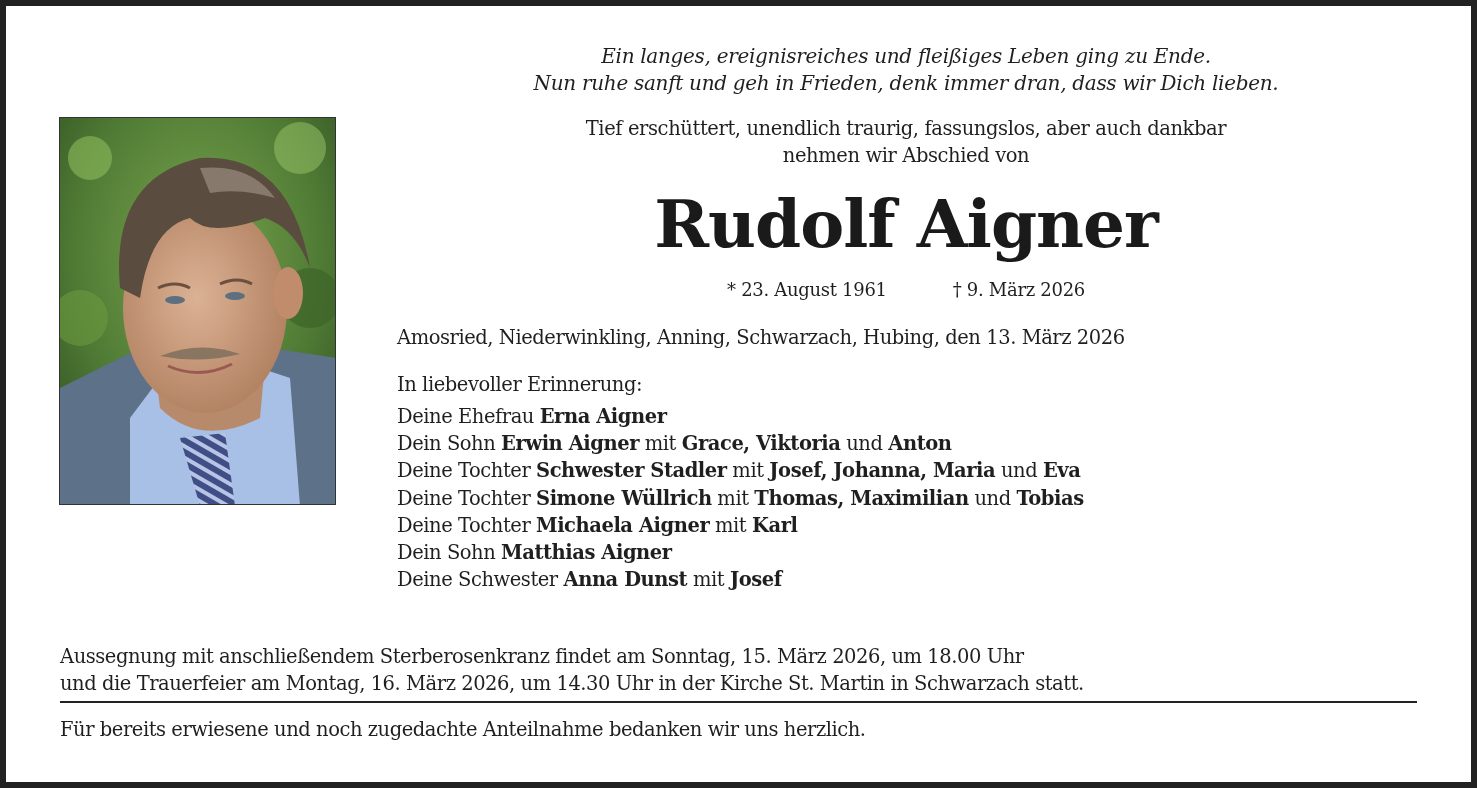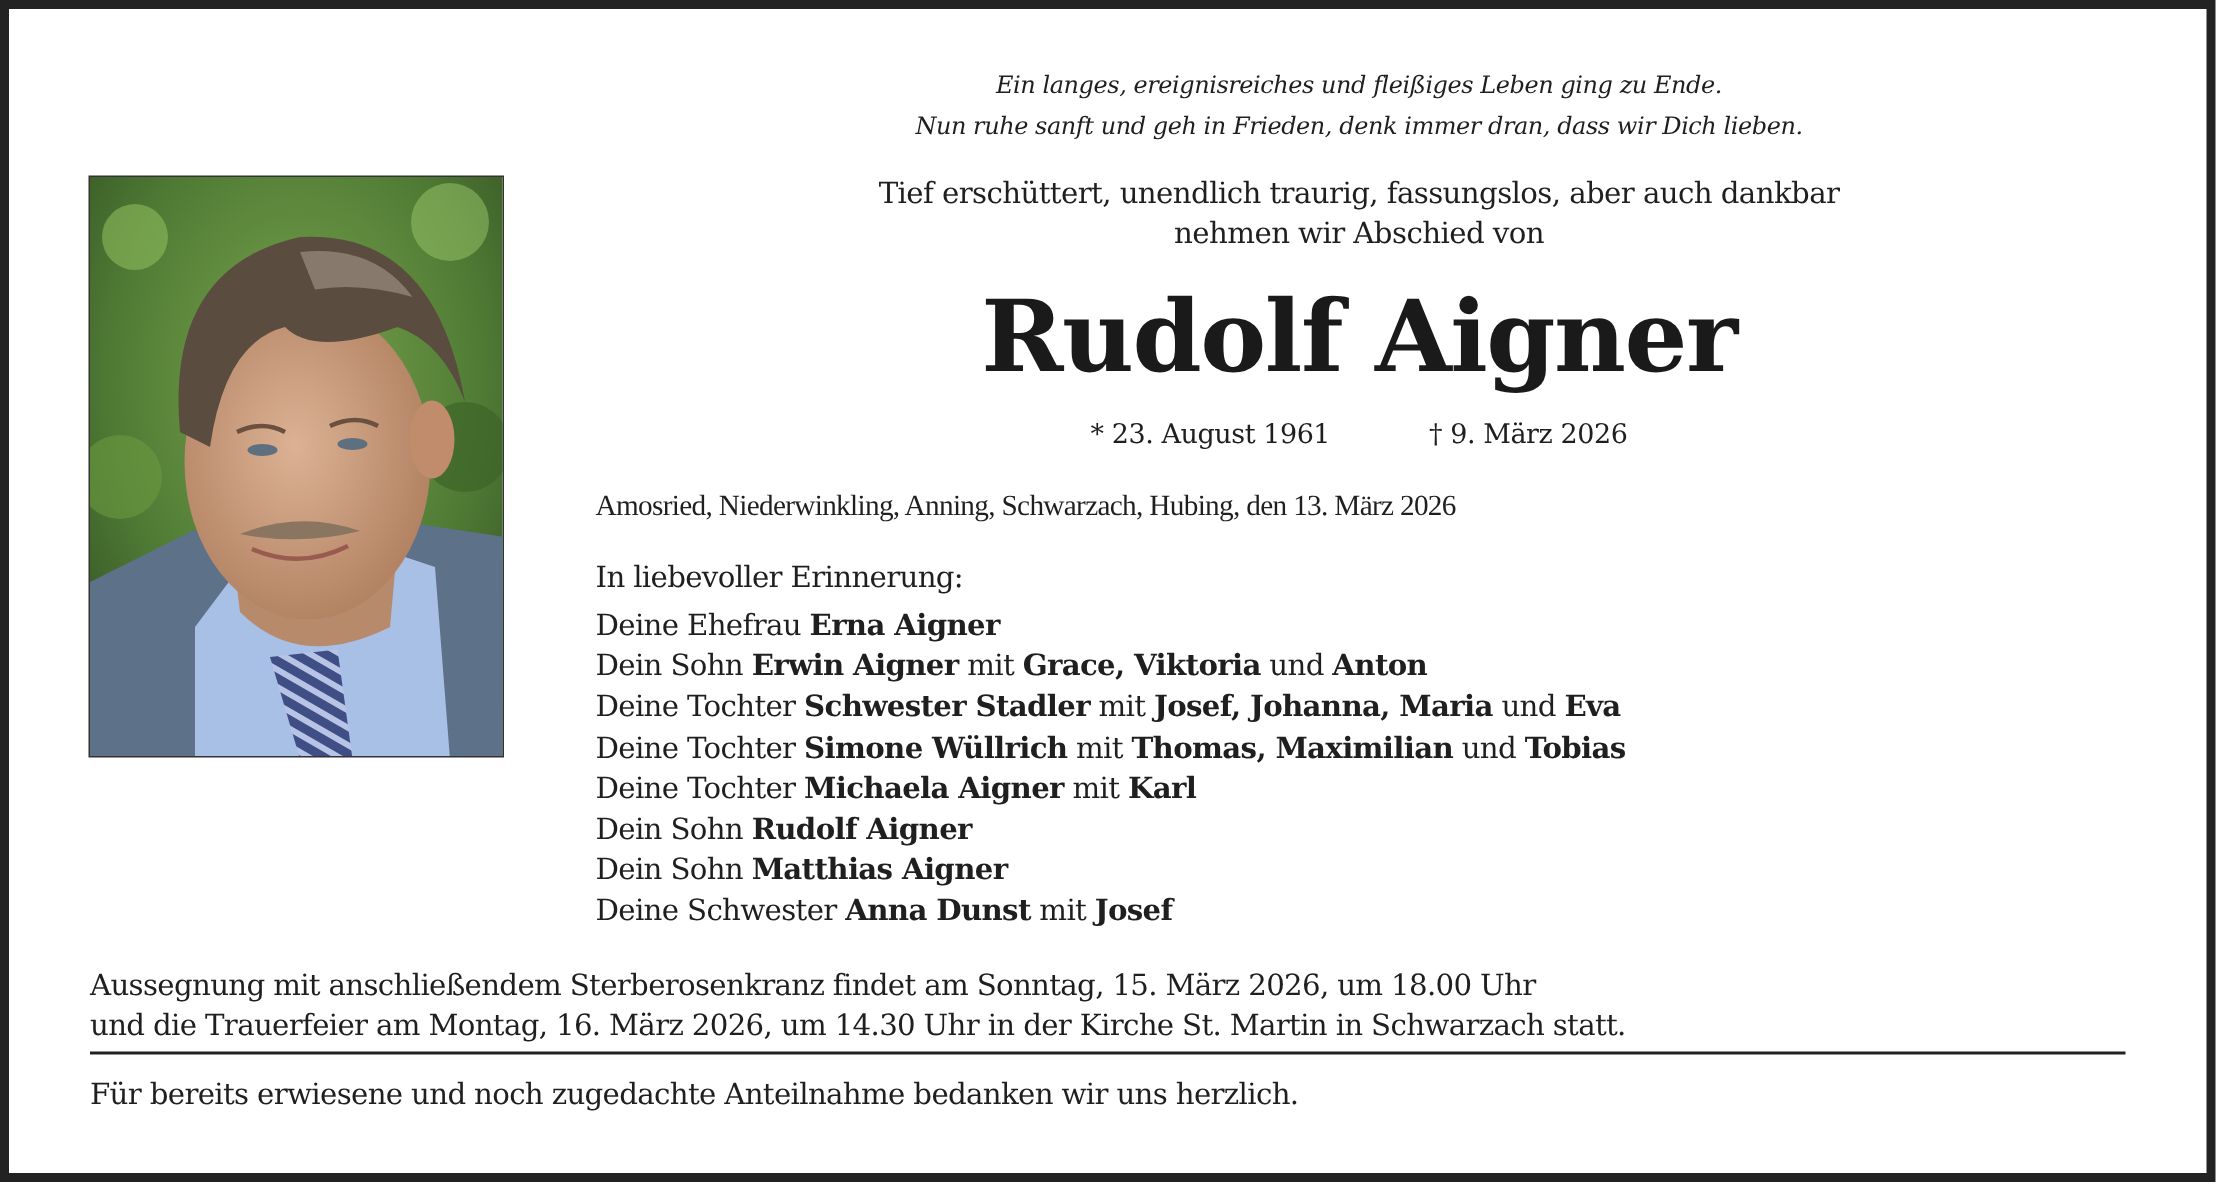--- a/index.html
+++ b/index.html
@@ -8,21 +8,21 @@
     font-family: "DejaVu Serif", "Liberation Serif", serif; color: #1f1f1f;
   }
   .page {
     position: absolute; left: 6px; top: 6px; width: 1465px; height: 776px;
     background: #fff;
   }
   .abs { position: absolute; white-space: nowrap; }
   .center-col {
     position: absolute; left: 500px; width: 800px; text-align: center;
   }
-  .poem-line { font-style: italic; font-size: 16px; line-height: 27px; letter-spacing: -0.3px; }
+  .poem-line { font-style: italic; font-size: 20px; line-height: 27px; letter-spacing: -0.3px; }
   .intro-line { font-size: 19.5px; line-height: 27px; letter-spacing: -0.4px; }
   .name {
     font-family: "DejaVu Serif", serif; font-weight: bold; font-size: 66px; line-height: 80px;
     letter-spacing: -1px; color: #1a1a1a;
   }
   .dates { font-size: 18px; line-height: 27px; letter-spacing: -0.3px; }
   .dates span { display: inline-block; }
   .dates .gap { width: 66px; }
   .body-text { font-size: 19.5px; line-height: 27.2px; letter-spacing: -0.45px; }
   .b { font-weight: bold; }
@@ -101,31 +101,30 @@
       <ellipse cx="175" cy="178" rx="10" ry="4" fill="#5e6f80"></ellipse>
       <path d="M98 170 Q115 162 130 170" stroke="#6b5040" stroke-width="3" fill="none"></path>
       <path d="M160 166 Q177 158 192 166" stroke="#6b5040" stroke-width="3" fill="none"></path>
 
       <path d="M100 238 Q140 222 180 236 Q140 246 100 238 Z" fill="#8a7560"></path>
 
       <path d="M108 248 Q140 262 172 246" stroke="#9a5a50" stroke-width="3" fill="none"></path>
     </svg>
   </div>
 
-  <div class="abs body-text" style="left:391px; top:318px;font-family:Liberation Serif, serif;">Amosried, Niederwinkling, Anning, Schwarzach, Hubing, den 13. März 2026</div>
+  <div class="abs body-text" style="left:391px; top:318px;">Amosried, Niederwinkling, Anning, Schwarzach, Hubing, den 13. März 2026</div>
 
   <div class="abs body-text" style="left:391px; top:365px;">In liebevoller Erinnerung:</div>
 
   <div class="abs body-text" style="left:391px; top:397px;" id="mourners">
       <div><span>Deine Ehefrau </span><span class="b">Erna Aigner</span></div>
       <div><span>Dein Sohn </span><span class="b">Erwin Aigner</span><span> mit </span><span class="b">Grace, Viktoria</span><span> und </span><span class="b">Anton</span></div>
       <div><span>Deine Tochter </span><span class="b">Schwester Stadler</span><span> mit </span><span class="b">Josef, Johanna, Maria</span><span> und </span><span class="b">Eva</span></div>
       <div><span>Deine Tochter </span><span class="b">Simone Wüllrich</span><span> mit </span><span class="b">Thomas, Maximilian</span><span> und </span><span class="b">Tobias</span></div>
       <div><span>Deine Tochter </span><span class="b">Michaela Aigner</span><span> mit </span><span class="b">Karl</span></div>
-      <div><span>Dein Sohn </span><span class="b">Rudolf Aigner</span></div>
       <div><span>Dein Sohn </span><span class="b">Matthias Aigner</span></div>
       <div><span>Deine Schwester </span><span class="b">Anna Dunst</span><span> mit </span><span class="b">Josef</span></div>
     </div>
 
   <div class="abs body-text" style="left:54px; top:637px;">
     <div>Aussegnung mit anschließendem Sterberosenkranz findet am Sonntag, 15. März 2026, um 18.00 Uhr</div>
     <div>und die Trauerfeier am Montag, 16. März 2026, um 14.30 Uhr in der Kirche St. Martin in Schwarzach statt.</div>
   </div>
 
   <div class="rule"></div>

